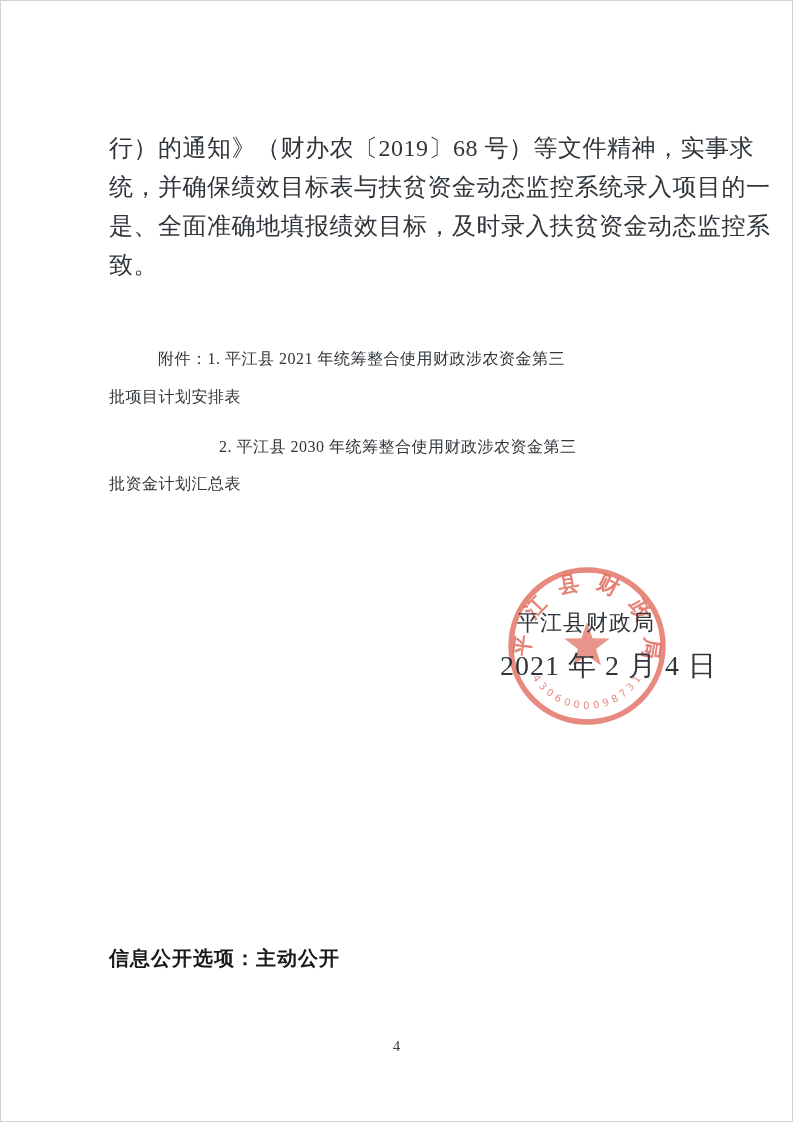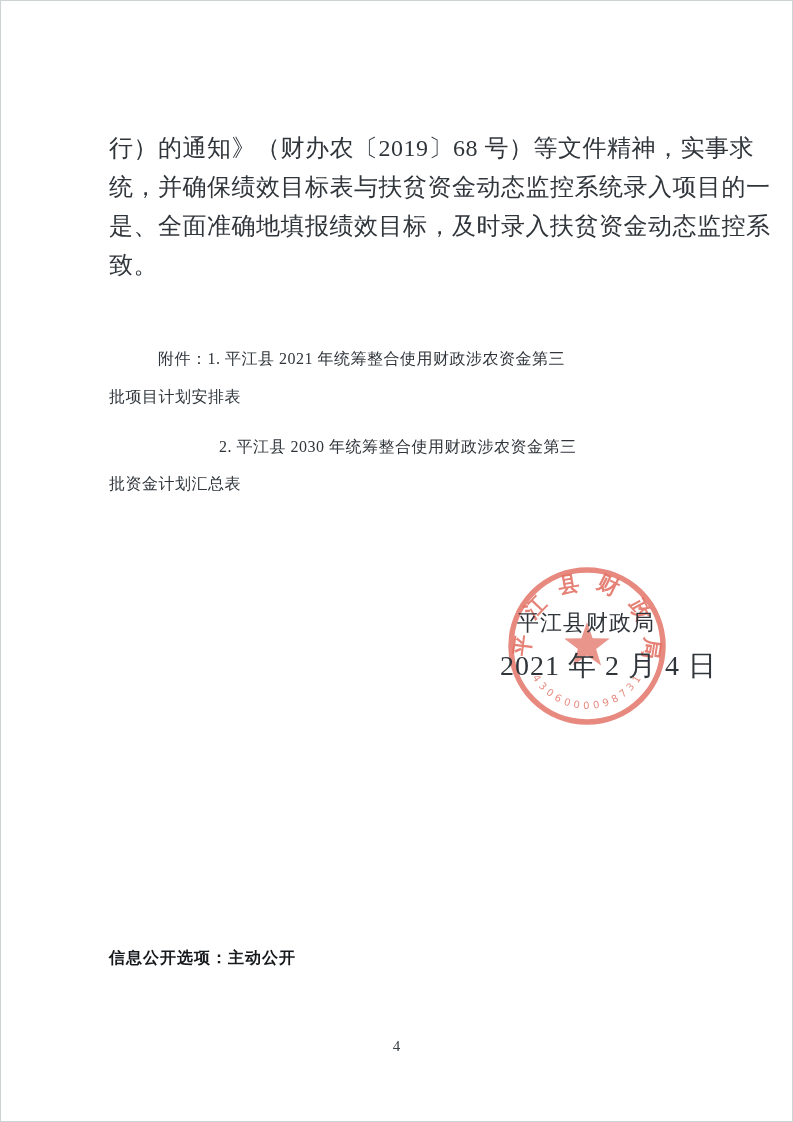--- a/index.html
+++ b/index.html
@@ -99,21 +99,21 @@
     font-size: 10px;
     letter-spacing: 4px;
   }
   
   .footer-disclosure {
     position: absolute;
     left: 108px;
     top: 943px;
     font-family: "Liberation Sans", "DejaVu Sans", sans-serif;
     font-weight: bold;
-    font-size: 16px;
+    font-size: 20px;
     line-height: 28px;
     letter-spacing: 1px;
     color: #16191c;
     white-space: nowrap;
   }
   
   .page-number {
     position: absolute;
     left: 0;
     top: 1035px;

